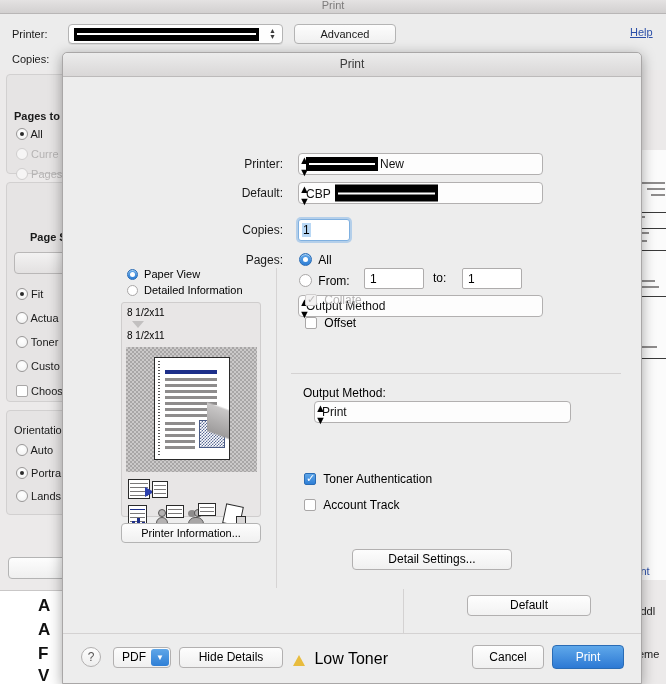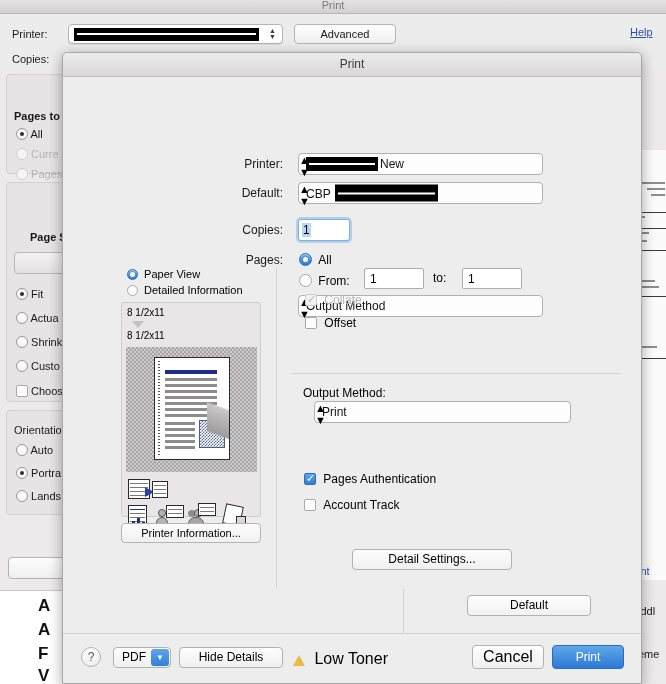--- a/index.html
+++ b/index.html
@@ -375,21 +375,21 @@
   .warn-tri {
     display: inline-block; width: 0; height: 0; vertical-align: -2px;
     border-left: 6px solid transparent; border-right: 6px solid transparent;
     border-bottom: 11px solid #e8bc3e;
     position: relative; margin-right: 5px;
   }
   .cancel-btn {
     position: absolute; left: 409px; top: 592px; width: 72px; height: 24px;
     background: linear-gradient(#fefefe, #f0f0f0);
     border: 1px solid #b2b0b0; border-radius: 4px;
-    font-size: 16px; line-height: 22px; text-align: center;
+    font-size: 12px; line-height: 22px; text-align: center;
   }
   .print-btn {
     position: absolute; left: 489px; top: 592px; width: 72px; height: 24px;
     background: linear-gradient(#5fa8ea, #2d79d4);
     border: 1px solid #2a6cb5; border-radius: 4px;
     font-size: 12px; line-height: 22px; text-align: center; color: #fff;
   }
 </style>
 </head>
 <body>
@@ -439,21 +439,21 @@
     <div class="bg-row" style="left:16px; top:288px;">
       <span class="radio on"></span>
       <span>Fit</span>
     </div>
     <div class="bg-row" style="left:16px; top:312px;">
       <span class="radio"></span>
       <span>Actua</span>
     </div>
     <div class="bg-row" style="left:16px; top:336px;">
       <span class="radio"></span>
-      <span>Shrink</span>
+      <span>Toner</span>
     </div>
     <div class="bg-row" style="left:16px; top:360px;">
       <span class="radio"></span>
       <span>Custo</span>
     </div>
     <div class="bg-row" style="left:16px; top:385px;">
       <span class="checkbox"></span>
       <span>Choos</span>
     </div>
 
@@ -651,21 +651,21 @@
     <div class="hr-sep"></div>
 
     <div class="om-label">Output Method:</div>
     <div class="sheet-combo om-combo">
       <span class="combo-text">Print</span>
       <span class="arrows-blue">▲<br>▼</span>
     </div>
 
     <div class="chk-row chk-userauth">
       <span class="checkbox on"></span>
-      <span style="margin-left:4px;">Pages Authentication</span>
+      <span style="margin-left:4px;">Toner Authentication</span>
     </div>
     <div class="chk-row chk-accttrack">
       <span class="checkbox"></span>
       <span style="margin-left:4px;">Account Track</span>
     </div>
 
     <div class="detail-btn">Detail Settings...</div>
 
     <div class="sheet-lower-sep"></div>
     <div class="default-btn">Default</div>

